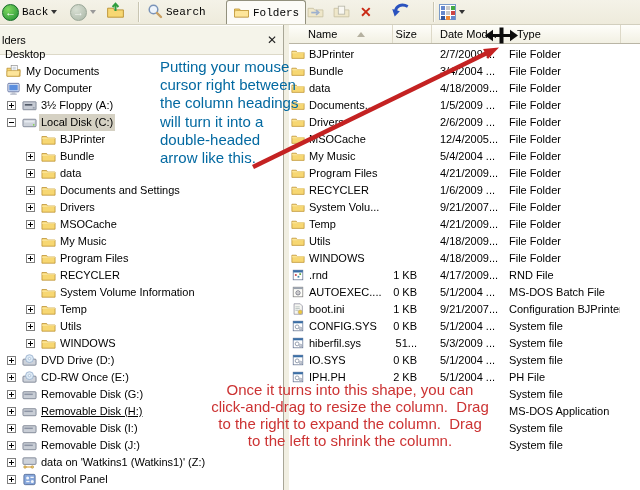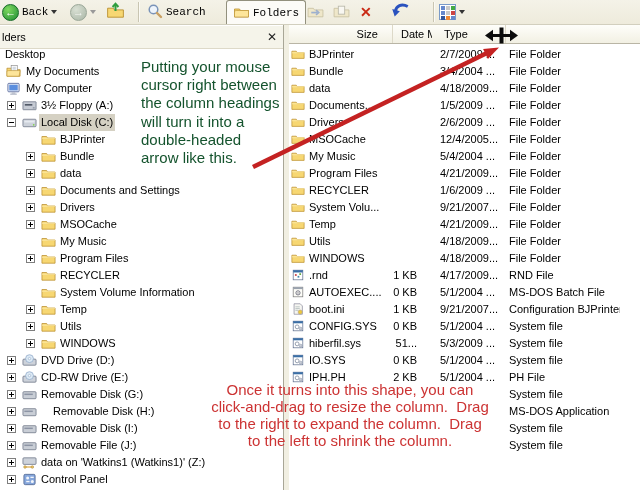--- a/index.html
+++ b/index.html
@@ -22,21 +22,21 @@
   .folders-btn{background:#fcfbf7;border:1px solid #92907d;border-bottom:none;border-radius:3px 3px 0 0;
                height:25px;padding:0 6px;}
   .x-del{color:#c92a15;font-size:14px;font-weight:bold;line-height:14px;}
   .views-grid{width:17px;height:16px;border:1px solid #7a9ac8;background:#fff;display:grid;
               grid-template-columns:repeat(3,4px);grid-template-rows:repeat(3,4px);gap:1px;padding:1px;}
   .views-grid i{display:block;}
   .dim-ico{opacity:.55;}
 
   
   .left-pane{position:absolute;left:0;top:25px;width:283px;bottom:0;background:#fff;}
-  .pane-header{position:absolute;left:0;top:0;width:100%;height:24px;background:#f5f4ea;
+  .pane-header{position:absolute;left:0;top:0;width:100%;height:30px;background:#f5f4ea;
                border-top:1px solid #fff;border-bottom:1px solid #ddd9c8;
                display:flex;align-items:center;padding:0 6px 0 2px;}
   .pane-header .title{flex:1;}
   .pane-close{font-size:12px;line-height:12px;color:#222;cursor:default;}
   .tree{position:absolute;left:0;top:21px;right:0;bottom:0;overflow:hidden;}
   .tree-row{position:relative;height:17px;line-height:17px;white-space:nowrap;}
   .tree-row .ebox{position:absolute;top:4px;width:9px;height:9px;background:#fff;border:1px solid #7e7e7e;}
   .tree-row .ebox::before{content:"";position:absolute;left:1px;top:3px;width:5px;height:1px;background:#000;}
   .tree-row .ebox.plus::after{content:"";position:absolute;left:3px;top:1px;width:1px;height:5px;background:#000;}
   .tree-row .ticon{position:absolute;top:1px;width:15px;height:15px;}
@@ -364,61 +364,61 @@
   </div>
         <div class="tree-row">
     <span class="ebox plus" style="left: 7px;"></span>
     <span class="ticon" style="left: 22px;">
             <svg viewBox="0 0 16 16">
               <rect x="1" y="6.5" width="14" height="6.5" rx="1" fill="#cdd2da" stroke="#6a7283" stroke-width="0.8"></rect>
               <circle cx="8" cy="6" r="4.2" fill="#dce9f4" stroke="#8fa8c8" stroke-width="0.8"></circle>
               <circle cx="8" cy="6" r="1.3" fill="#f6fafd" stroke="#8fa8c8" stroke-width="0.6"></circle>
             </svg>
           </span>
-    <span class="tlabel" style="left: 39px;">CD-RW Drive (E:)</span>
+    <span class="tlabel" style="left: 39px;">CD-RW Once (E:)</span>
   </div>
         <div class="tree-row">
     <span class="ebox plus" style="left: 7px;"></span>
     <span class="ticon" style="left: 22px;">
             <svg viewBox="0 0 16 16">
               <rect x="1" y="5" width="14" height="7.5" rx="1" fill="#c9ced6" stroke="#6a7283" stroke-width="0.8"></rect>
               <rect x="2.5" y="7" width="9" height="1.6" fill="#8d95a5"></rect>
             </svg>
           </span>
     <span class="tlabel" style="left: 39px;">Removable Disk (G:)</span>
   </div>
         <div class="tree-row">
     <span class="ebox plus" style="left: 7px;"></span>
     <span class="ticon" style="left: 22px;">
             <svg viewBox="0 0 16 16">
               <rect x="1" y="5" width="14" height="7.5" rx="1" fill="#c9ced6" stroke="#6a7283" stroke-width="0.8"></rect>
               <rect x="2.5" y="7" width="9" height="1.6" fill="#8d95a5"></rect>
             </svg>
           </span>
-    <span class="tlabel" style="left: 51px;">Removable Disk (H:)</span>
+    <span class="tlabel" style="left: 39px; text-decoration: underline;">Removable Disk (H:)</span>
   </div>
         <div class="tree-row">
     <span class="ebox plus" style="left: 7px;"></span>
     <span class="ticon" style="left: 22px;">
             <svg viewBox="0 0 16 16">
               <rect x="1" y="5" width="14" height="7.5" rx="1" fill="#c9ced6" stroke="#6a7283" stroke-width="0.8"></rect>
               <rect x="2.5" y="7" width="9" height="1.6" fill="#8d95a5"></rect>
             </svg>
           </span>
     <span class="tlabel" style="left: 39px;">Removable Disk (I:)</span>
   </div>
         <div class="tree-row">
     <span class="ebox plus" style="left: 7px;"></span>
     <span class="ticon" style="left: 22px;">
             <svg viewBox="0 0 16 16">
               <rect x="1" y="5" width="14" height="7.5" rx="1" fill="#c9ced6" stroke="#6a7283" stroke-width="0.8"></rect>
               <rect x="2.5" y="7" width="9" height="1.6" fill="#8d95a5"></rect>
             </svg>
           </span>
-    <span class="tlabel" style="left: 39px;">Removable File (J:)</span>
+    <span class="tlabel" style="left: 39px;">Removable Disk (J:)</span>
   </div>
         <div class="tree-row">
     <span class="ebox plus" style="left: 7px;"></span>
     <span class="ticon" style="left: 22px;">
             <svg viewBox="0 0 16 16">
               <rect x="1" y="3" width="14" height="7" rx="1" fill="#cdd2da" stroke="#6a7283" stroke-width="0.8"></rect>
               <path d="M3.5 12.8h7" stroke="#d8a23c" stroke-width="1.2"></path>
               <circle cx="3.2" cy="12.8" r="1.4" fill="#e8c265" stroke="#a87f2e" stroke-width="0.5"></circle>
               <circle cx="11" cy="12.8" r="1.4" fill="#e8c265" stroke="#a87f2e" stroke-width="0.5"></circle>
             </svg>
@@ -438,20 +438,24 @@
           </span>
     <span class="tlabel" style="left: 39px;">Control Panel</span>
   </div>
       </div>
   </div>
 
   <div class="splitter"></div>
 
   <div class="right-pane">
     <div class="col-headers">
+      <div class="col-h h-name">
+        <span>Name</span>
+        <span class="sort-up"></span>
+      </div>
       <div class="col-h h-size">Size</div>
       <div class="col-h h-date no-r">Date Mod...</div>
       <div class="col-h h-type no-r">Type</div>
       <div class="col-h h-extra no-r"></div>
     </div>
     <div class="file-list" id="file-list">
         <div class="file-row">
     <div class="fc fc-name"><span class="ficon">
               <svg viewBox="0 0 16 16">
                 <path d="M1 4.8h5l1 1.6h8V13H1z" fill="#f7d772" stroke="#b98e2f" stroke-width="0.8"></path>
@@ -736,21 +740,21 @@
       </div>
   </div>
 
   <svg class="resize-glyph" width="33" height="17" viewBox="0 0 33 17">
     <rect x="3" y="7" width="27" height="3" fill="#0c0c0c"></rect>
     <rect x="14.5" y="0.5" width="4" height="16" fill="#0c0c0c"></rect>
     <polygon points="0,8.5 8,2.8 8,14.2" fill="#0c0c0c"></polygon>
     <polygon points="33,8.5 25,2.8 25,14.2" fill="#0c0c0c"></polygon>
   </svg>
 
-  <div class="note note1" style="color: #14532d;">Putting your mouse
+  <div class="note note1" style="color: #0369a1; margin-left: 19px;">Putting your mouse
 cursor right between
 the column headings
 will turn it into a
 double-headed
 arrow like this.</div>
   <div class="note note2" style="color: rgb(204, 51, 51);">Once it turns into this shape, you can
 click-and-drag to resize the column.  Drag
 to the right to expand the column.  Drag
 to the left to shrink the column.</div>
 

